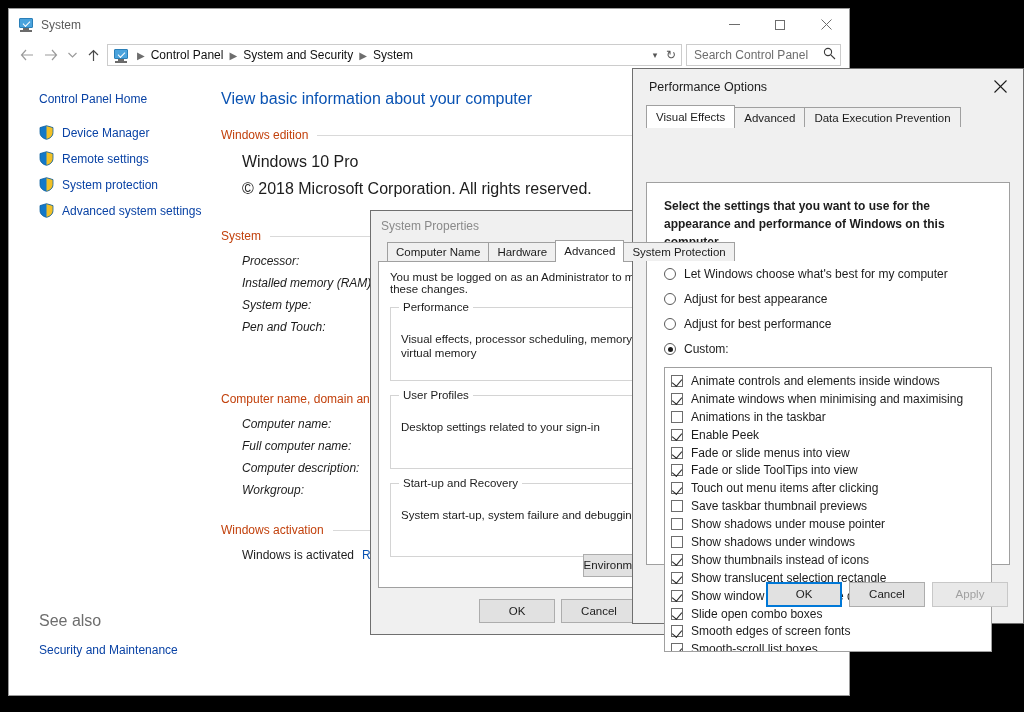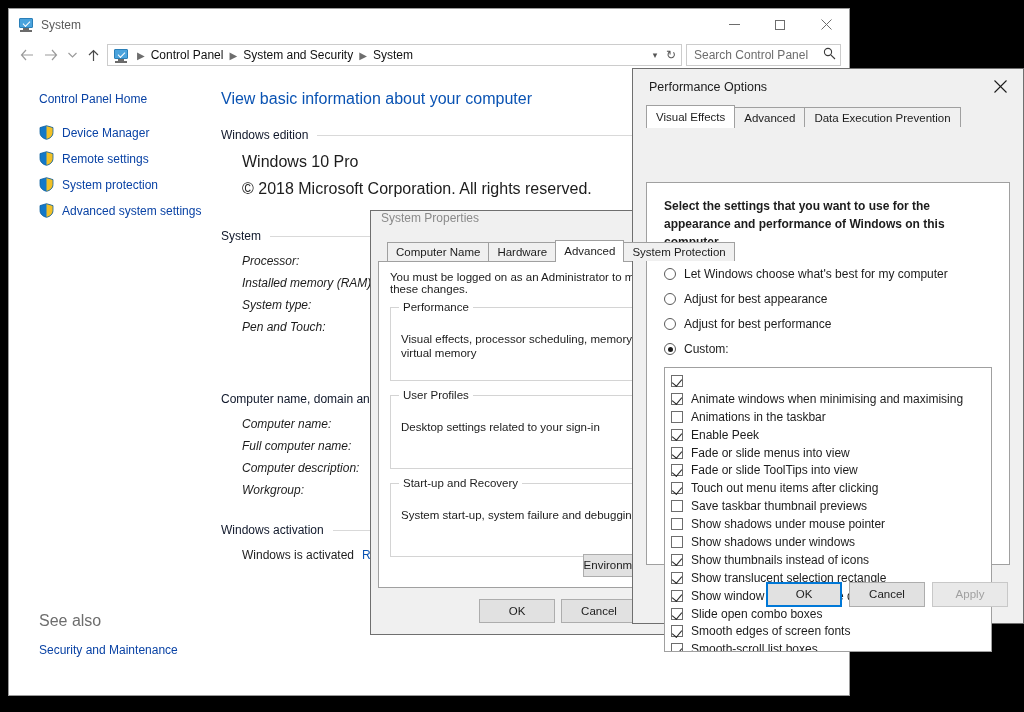--- a/index.html
+++ b/index.html
@@ -203,21 +203,21 @@
     position:relative;
   }
   #main-heading {
     font-size: 16px;
     color: #0a53b3;
     margin-bottom: 20px;
   }
   .section-head {
     display:flex; align-items:center;
     font-size: 12px;
-    color:#0f172a;
+    color:#c2410c;
     margin-bottom: 11px;
   }
   .section-head .rule {
     flex:1; height:1px; background:#d9d9d9; margin-left:9px;
   }
   .kv-row {
     display:flex;
     font-size:12px;
     color:#1c1c1c;
     margin-bottom: 8px;
@@ -265,21 +265,21 @@
     width: 360px;
     height: 425px;
     background: #f0f0f0;
     border: 1px solid #6f6f6f;
     box-sizing: border-box;
     font-size: 12px;
     color:#1c1c1c;
   }
   #sysprops-title {
     height: 29px;
-    display:flex; 
+    display:flex; align-items:center;
     padding-left: 10px;
     font-size: 12px;
     color: #8a8a8a;
     background:#f0f0f0;
   }
   #sysprops-tabs {
     display:flex;
     padding-left: 16px;
     height: 21px;
     align-items:flex-end;
@@ -815,20 +815,21 @@
         <span>Adjust for best performance</span>
       </div>
       <div class="pf-radio-row">
         <span class="radio checked"></span>
         <span>Custom:</span>
       </div>
 
       <div id="pf-listbox">
         <div class="pf-check-row">
           <span class="cbox checked"></span>
+          <span>Animate controls and elements inside windows</span>
         </div>
         <div class="pf-check-row">
           <span class="cbox checked"></span>
           <span>Animate windows when minimising and maximising</span>
         </div>
         <div class="pf-check-row">
           <span class="cbox"></span>
           <span>Animations in the taskbar</span>
         </div>
         <div class="pf-check-row">

